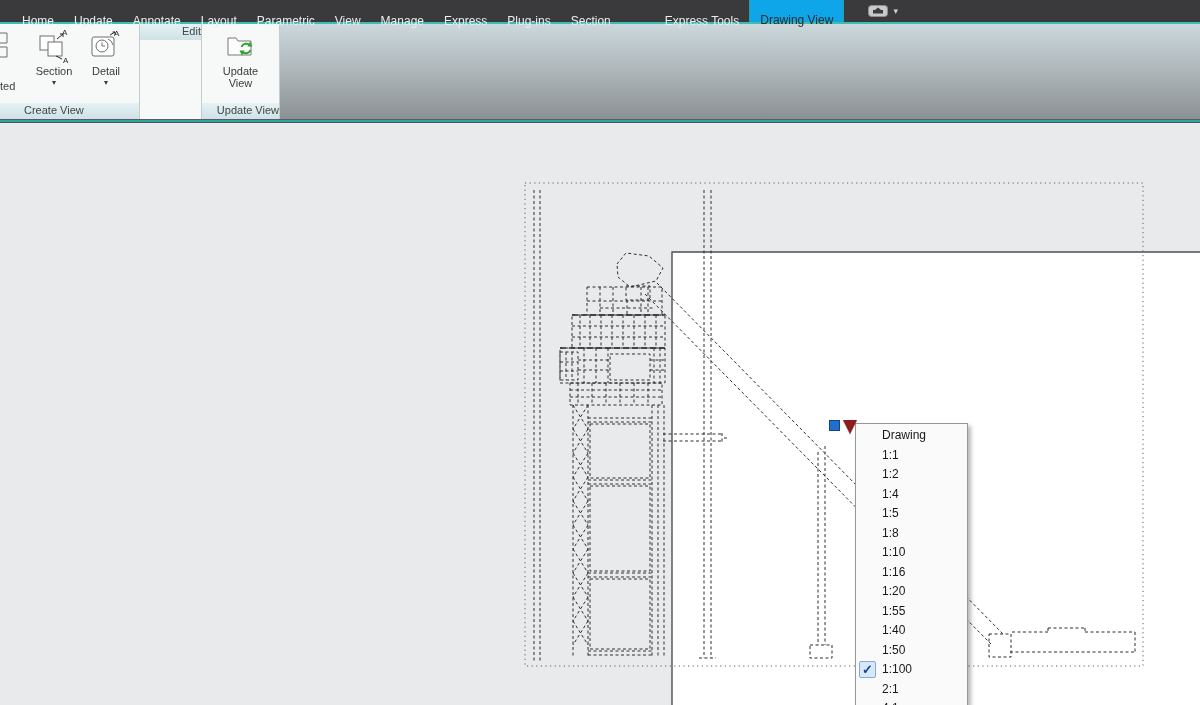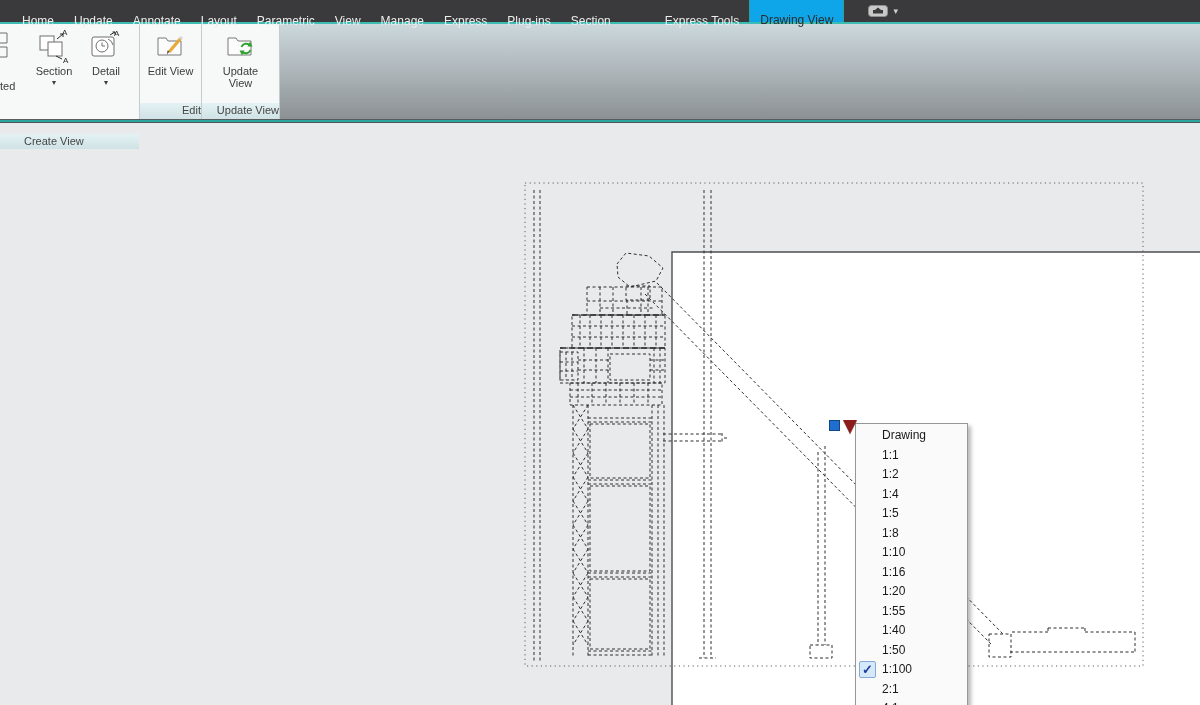--- a/index.html
+++ b/index.html
@@ -14,21 +14,21 @@
   .tab.active { background:#0ea5e9; color:#2c2c2c; border:1px solid #2f9e98; border-bottom:none; border-radius:3px 3px 0 0; height:21px; line-height:20px; }
   .rib-toggle { margin-left:24px; display:flex; align-items:center; height:22px; }
   .rib-toggle .caret-glyph { color:#cfcfcf; font-size:9px; margin-left:5px; }
 
   
   .ribbon { height:97px; border-top:2px solid #3bbdb3; display:flex; background:linear-gradient(180deg,#ccd8dc 0%,#aab2b6 55%,#8b9094 100%); position:relative; z-index:9; }
   .panels { display:flex; background:#f7f8f8; height:95px; }
   .panel { display:flex; flex-direction:column; border-right:1px solid #c3cdd0; }
   .panel-content { height:79px; display:flex; align-items:flex-start; padding-top:1px; position:relative; }
   .panel-label { height:16px; font-size:11px; color:#454545; background:linear-gradient(#e4f2f4,#cfe2e5); text-align:right; line-height:15px; }
-  .panel-label.left { text-align:left; padding-left:24px;margin-top:31px; }
+  .panel-label.left { text-align:left; padding-left:24px; }
   .p1 { width:140px; } .p2 { width:62px; } .p3 { width:78px; }
 
   .rbtn { width:52px; height:78px; display:flex; flex-direction:column; align-items:center; font-size:11px; color:#3c3c3c; text-align:center; cursor:default; }
   .rbtn .icon { margin-top:2px; height:36px; display:flex; align-items:center; justify-content:center; }
   .rbtn .lbl { line-height:12px; margin-top:2px; width:46px; }
   .rbtn .caret-glyph { font-size:8px; color:#3c3c3c; line-height:8px; margin-top:2px; }
   .partial-btn { width:20px; height:78px; overflow:hidden; display:flex; flex-direction:column; font-size:11px; color:#3c3c3c;gap:16px; }
   .partial-btn .icon { margin-top:2px; height:36px; }
   .partial-btn .lbl { line-height:12px; margin-top:1px; }
   .ribbon-edge { height:4px; background:linear-gradient(180deg,#585c5e 0px,#585c5e 1px,#2aa79e 1px,#2aa79e 3px,#515558 3px,#515558 4px); position:relative; z-index:9; }
@@ -120,33 +120,20 @@
             </svg>
           </span>
           <span class="lbl">Detail</span>
           <span class="caret-glyph">▾</span>
         </div>
       </div>
       <div class="panel-label left">Create View</div>
     </div>
 
     <div class="panel p2">
-      <div class="panel-content" style="justify-content:center; width:100%;">
-        <div class="rbtn">
-          <span class="icon">
-            <svg width="34" height="36">
-              <path d="M4,11 L12,11 L14,14 L27,14 L27,28 L4,28 Z" fill="#fcfcfc" stroke="#787878"></path>
-              <line x1="15" y1="25" x2="27" y2="11" stroke="#e9a83c" stroke-width="3.2"></line>
-              <line x1="26" y1="10" x2="28" y2="12" stroke="#d7d7d7" stroke-width="3"></line>
-              <path d="M13,27.5 L15.5,24.5 L13.5,23.5 Z" fill="#4a4a4a"></path>
-            </svg>
-          </span>
-          <span class="lbl">Edit View</span>
-        </div>
-      </div>
       <div class="panel-label">Edit</div>
     </div>
 
     <div class="panel p3">
       <div class="panel-content" style="justify-content:center; width:100%;">
         <div class="rbtn">
           <span class="icon">
             <svg width="34" height="36">
               <path d="M4,11 L12,11 L14,14 L27,14 L27,28 L4,28 Z" fill="#fcfcfc" stroke="#787878"></path>
               <path d="M17.5,20 A5 5 0 0 1 26,18.5" stroke="#2fa12f" stroke-width="2" fill="none"></path>

